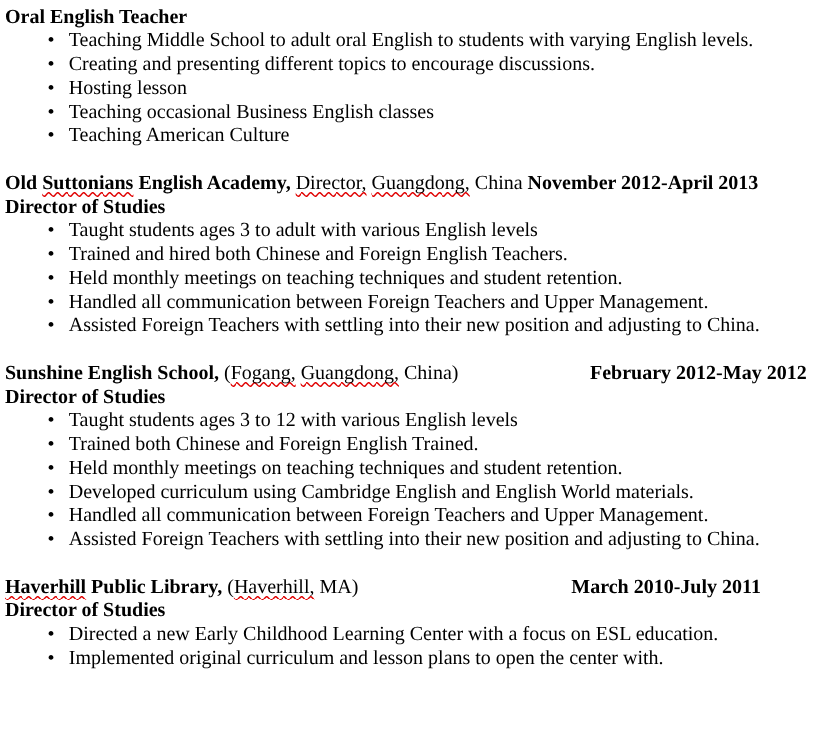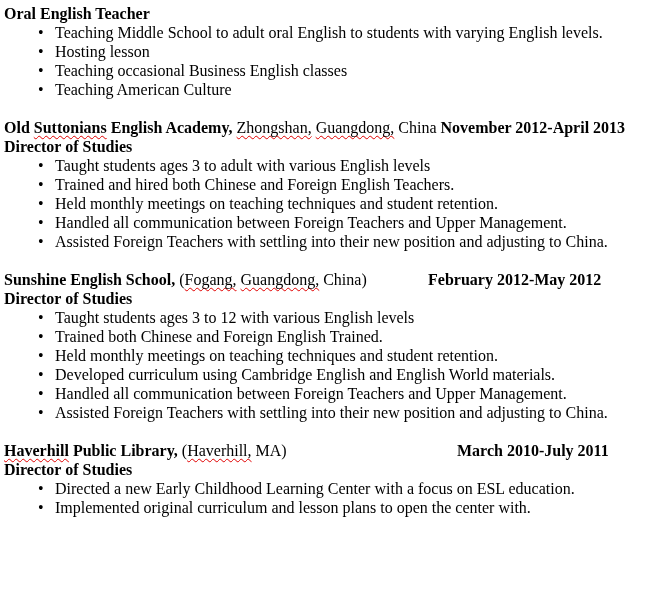--- a/index.html
+++ b/index.html
@@ -29,37 +29,38 @@
     font-size:16px;
   }
 </style>
 </head>
 <body>
 
 <div class="page">
 
   <div class="line b">Oral English Teacher</div>
   <div class="line bullet"><span>Teaching Middle School to adult oral English to students with varying English levels.</span></div>
+  <div class="line bullet"><span>Creating and presenting different topics to encourage discussions.</span></div>
   <div class="line bullet"><span>Hosting lesson</span></div>
   <div class="line bullet"><span>Teaching occasional Business English classes</span></div>
   <div class="line bullet"><span>Teaching American Culture</span></div>
 
   <div class="spacer"></div>
 
-  <div class="line heading"><span class="b">Old </span><span class="b sq">Suttonians</span><span class="b"> English Academy, </span><span class="sq">Zhongshan,</span><span> </span><span class="sq">Guangdong,</span><span> China </span><span class="b">November 2012-April 2013</span></div>
+  <div class="line heading"><span class="b">Old </span><span class="b sq">Suttonians</span><span class="b"> English Academy, </span><span class="sq">Director,</span><span> </span><span class="sq">Guangdong,</span><span> China </span><span class="b">November 2012-April 2013</span></div>
   <div class="line b">Director of Studies</div>
   <div class="line bullet"><span>Taught students ages 3 to adult with various English levels</span></div>
   <div class="line bullet"><span>Trained and hired both Chinese and Foreign English Teachers.</span></div>
   <div class="line bullet"><span>Held monthly meetings on teaching techniques and student retention.</span></div>
   <div class="line bullet"><span>Handled all communication between Foreign Teachers and Upper Management.</span></div>
   <div class="line bullet"><span>Assisted Foreign Teachers with settling into their new position and adjusting to China.</span></div>
 
   <div class="spacer"></div>
 
-  <div class="line heading"><span class="b">Sunshine English School, </span><span>(</span><span class="sq">Fogang,</span><span> </span><span class="sq">Guangdong,</span><span> China)</span><span class="date-abs" style="left:424px">February 2012-May 2012</span></div>
+  <div class="line heading"><span class="b">Sunshine English School, </span><span>(</span><span class="sq">Fogang,</span><span> </span><span class="sq">Guangdong,</span><span> China)</span><span class="date-abs" style="left:468px">February 2012-May 2012</span></div>
   <div class="line b">Director of Studies</div>
   <div class="line bullet"><span>Taught students ages 3 to 12 with various English levels</span></div>
   <div class="line bullet"><span>Trained both Chinese and Foreign English Trained.</span></div>
   <div class="line bullet"><span>Held monthly meetings on teaching techniques and student retention.</span></div>
   <div class="line bullet"><span>Developed curriculum using Cambridge English and English World materials.</span></div>
   <div class="line bullet"><span>Handled all communication between Foreign Teachers and Upper Management.</span></div>
   <div class="line bullet"><span>Assisted Foreign Teachers with settling into their new position and adjusting to China.</span></div>
 
   <div class="spacer"></div>
 

